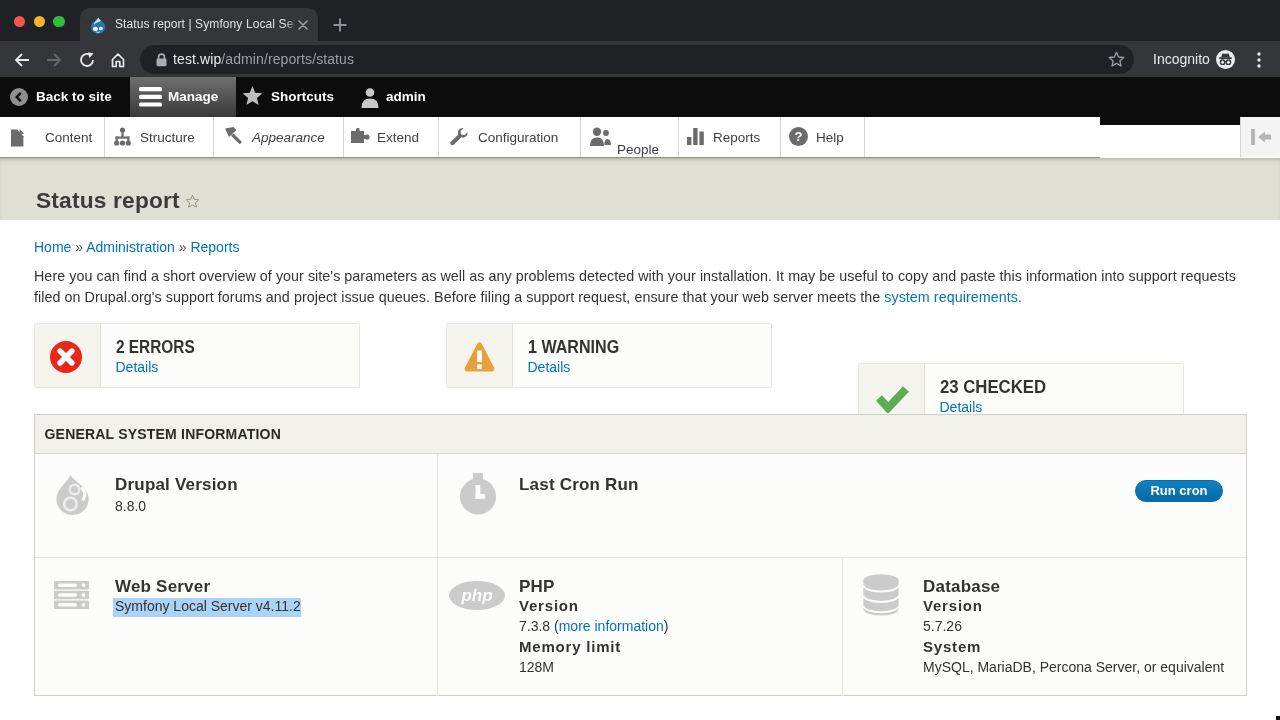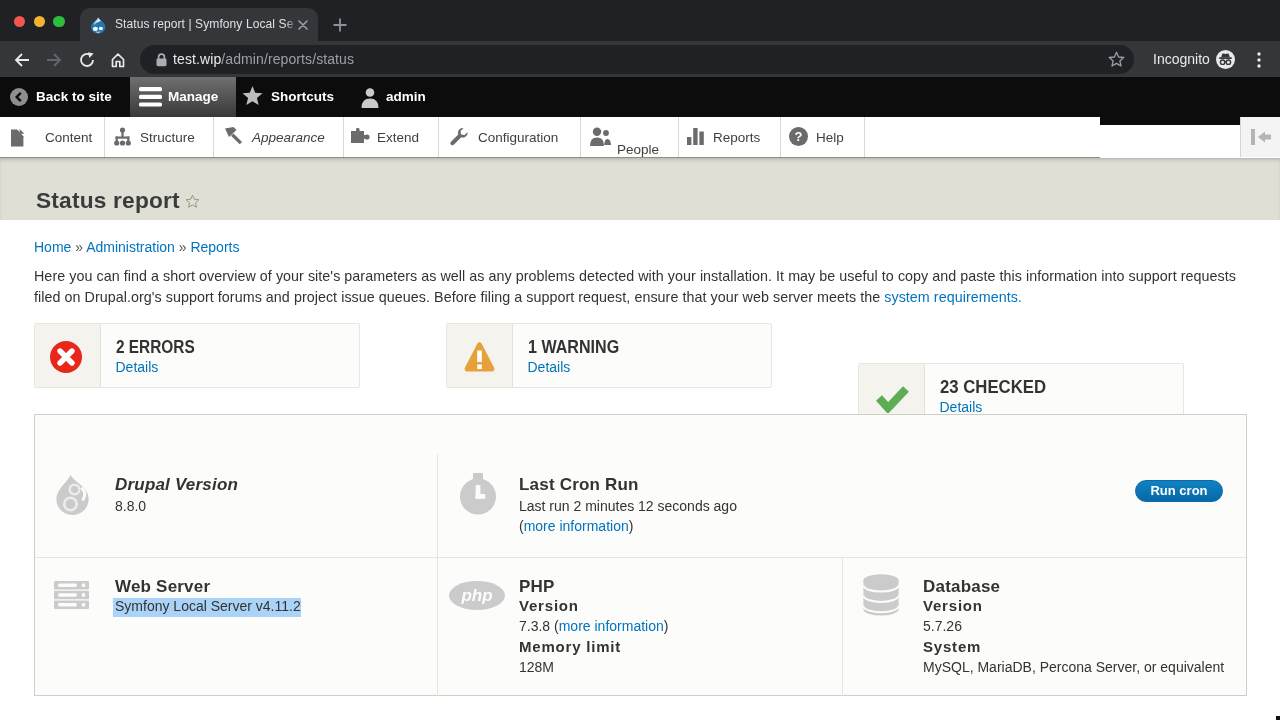--- a/index.html
+++ b/index.html
@@ -274,44 +274,46 @@
   <div class="card" style="left:857.5px;margin-top:40px;">
     <div class="cardicon"></div>
     <svg class="abs" style="left:16.5px; top:21px;" width="35" height="28" viewBox="0 0 35 28">      
         <path d="M4 13 L13 23 L31 4" stroke="#5cad53" stroke-width="8" fill="none"></path>
     </svg>
     <div class="cardtitle" style="transform:scaleX(0.956);">23 CHECKED</div>
     <div class="carddet"><a href="#">Details</a></div>
   </div>
 
   <div id="panel">
+    <div id="phead">
+        <div>GENERAL SYSTEM INFORMATION</div>
+      </div>
     <div class="prow1sep"></div>
     <div id="prowsep"></div>
     <div class="prow2sep" style="left:402px;"></div>
     <div class="prow2sep" style="left:807px;"></div>
 
     <svg class="abs" style="left:19px; top:60px;" width="37" height="40" viewBox="0 0 37 40">
       <path d="M16.5 0 C19.5 5.5 28.5 9.5 32.5 16.5 C38.5 27 31 40 18.5 40 C6 40 -1.5 27 4.5 16.5 C8.5 9.5 14 5.5 16.5 0 Z" fill="#cbcbcb"></path>
       <circle cx="20.5" cy="14.5" r="6" fill="#ececea"></circle>
       <circle cx="20.5" cy="14.5" r="3.6" fill="#cbcbcb"></circle>
       <circle cx="16.5" cy="29" r="7.6" fill="#ececea"></circle>
       <circle cx="16.5" cy="29" r="4.9" fill="#cbcbcb"></circle>
       <path d="M27.5 12.5 Q33.5 18.5 28.5 25.5" stroke="#fcfcfa" stroke-width="3" fill="none"></path>
     </svg>
-    <div class="abs etitle" style="left:80px; top:60px;font-style:italic;">Drupal Version</div>
+    <div class="abs etitle" style="left:80px; top:60px;">Drupal Version</div>
     <div class="abs etext" style="left:80px; top:81px;">8.8.0</div>
 
     <svg class="abs" style="left:424px; top:58px;" width="38" height="42" viewBox="0 0 38 42">
       <rect x="14" y="0" width="10" height="7" fill="#cbcbcb"></rect>
       <circle cx="19" cy="23.5" r="18" fill="#cbcbcb"></circle>
       <rect x="16.6" y="12" width="4.8" height="13.8" fill="#fcfcfa"></rect>
       <rect x="16.6" y="21" width="9.6" height="4.8" fill="#fcfcfa"></rect>
     </svg>
     <div class="abs etitle" style="left:484px; top:60px;">Last Cron Run</div>
-    <div class="abs etext" style="left:484px; top:81px;">Last run 2 minutes 12 seconds ago<br>(<a href="#">more information</a>)</div>
     <div id="runcron">Run cron</div>
 
     <svg class="abs" style="left:19px; top:166px;" width="35" height="28" viewBox="0 0 35 28">
       <rect x="0" y="0" width="35" height="8.4" rx="1" fill="#cbcbcb"></rect>
       <rect x="0" y="9.8" width="35" height="8.4" rx="1" fill="#cbcbcb"></rect>
       <rect x="0" y="19.6" width="35" height="8.4" rx="1" fill="#cbcbcb"></rect>
       <rect x="4" y="2.5" width="19" height="3.4" rx="1.7" fill="#fcfcfa"></rect>
       <rect x="4" y="12.3" width="19" height="3.4" rx="1.7" fill="#fcfcfa"></rect>
       <rect x="4" y="22.1" width="19" height="3.4" rx="1.7" fill="#fcfcfa"></rect>
       <circle cx="29.5" cy="4.2" r="1.9" fill="#fcfcfa"></circle>

